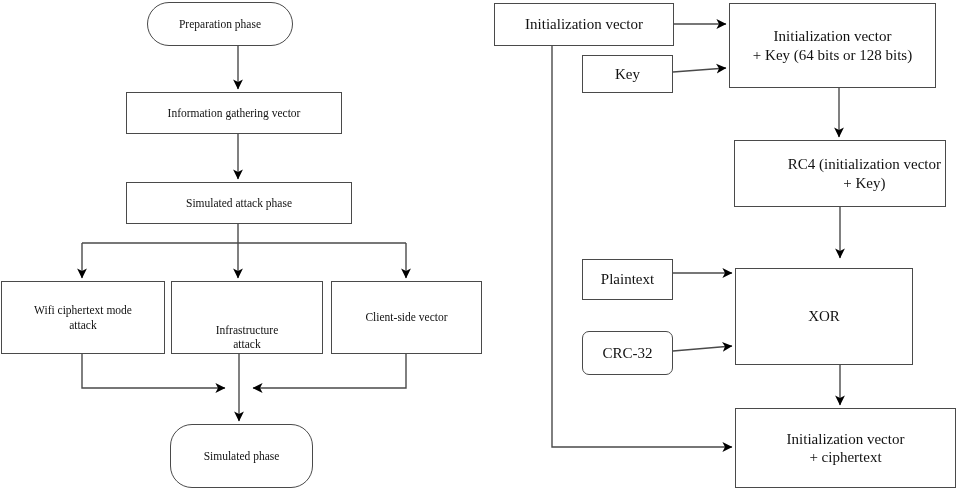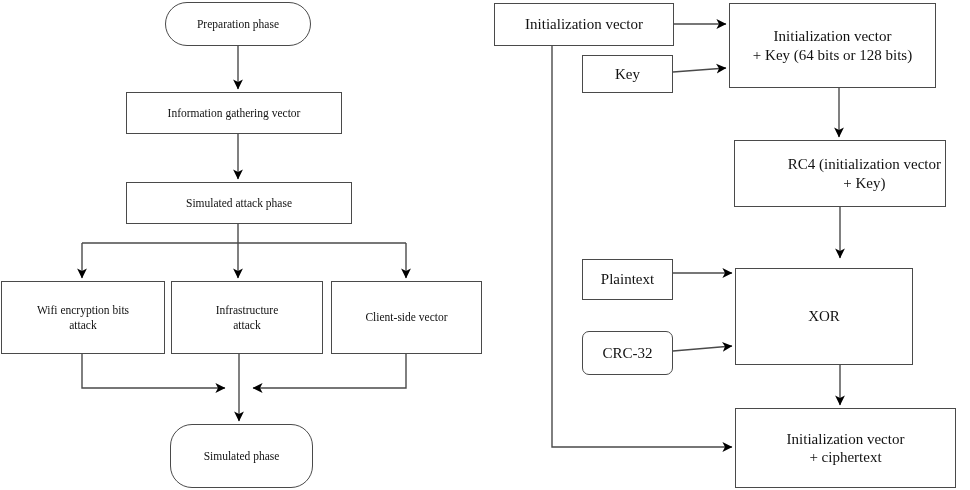--- a/index.html
+++ b/index.html
@@ -99,38 +99,38 @@
       <line x1="673" y1="351" x2="732" y2="346" marker-end="url(#ah)"></line>
 
       <line x1="840" y1="358" x2="840" y2="405" marker-end="url(#ah)"></line>
 
       <polyline points="552,46 552,447 732,447" marker-end="url(#ah)"></polyline>
     </g>
   </svg>
 
   <div class="left-diagram">
 
-    <div class="node rounded" style="left:165px; top:2px; width:146px; height:44px;">
+    <div class="node rounded" style="left:147px; top:2px; width:146px; height:44px;">
       <span class="lbl">Preparation phase</span>
     </div>
 
     <div class="node" style="left:126px; top:92px; width:216px; height:42px;">
       <span class="lbl">Information gathering vector</span>
     </div>
 
     <div class="node" style="left:126px; top:182px; width:226px; height:42px;">
       <span class="lbl">Simulated attack phase</span>
     </div>
 
     <div class="node" style="left:1px; top:281px; width:164px; height:73px;">
-      <span class="lbl">Wifi encryption bits
+      <span class="lbl">Wifi ciphertext mode
 attack</span>
     </div>
 
-    <div class="node" style="left:171px; top:281px; width:152px; height:73px;">
+    <div class="node" style="left:171px; top:281px; width:152px; height:73px;align-items:flex-end;">
       <span class="lbl">Infrastructure
 attack</span>
     </div>
 
     <div class="node" style="left:331px; top:281px; width:151px; height:73px;">
       <span class="lbl">Client-side vector</span>
     </div>
 
     <div class="node rounded" style="left:170px; top:424px; width:143px; height:64px;">
       <span class="lbl">Simulated phase</span>

